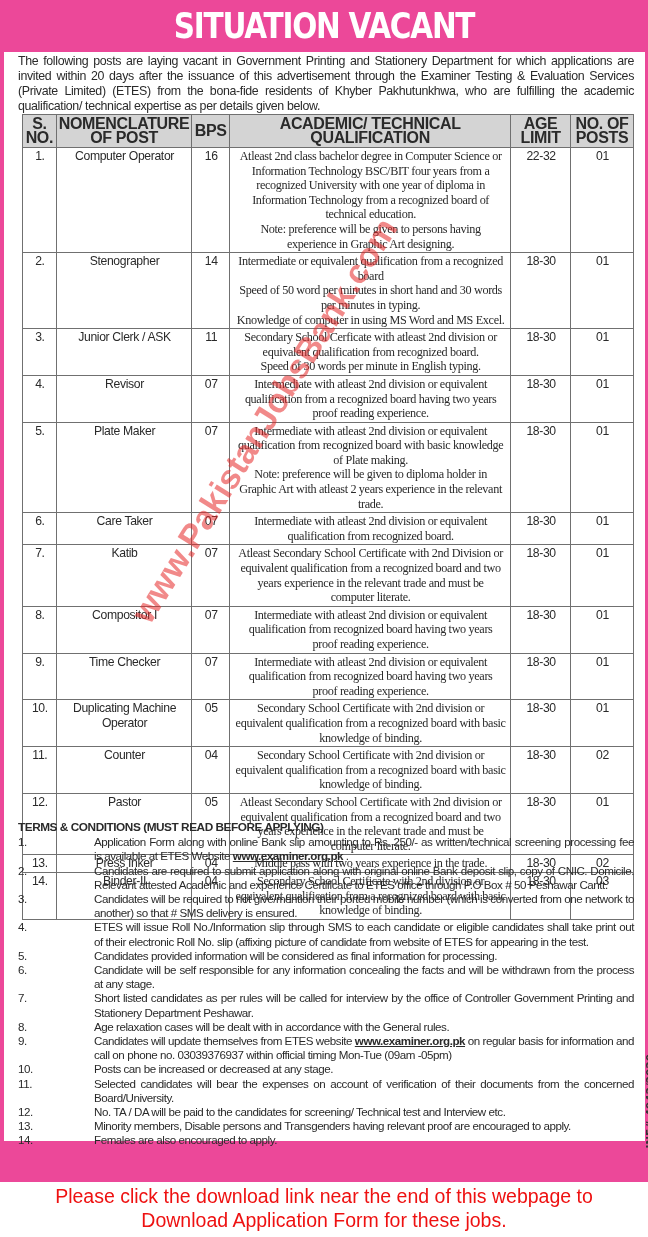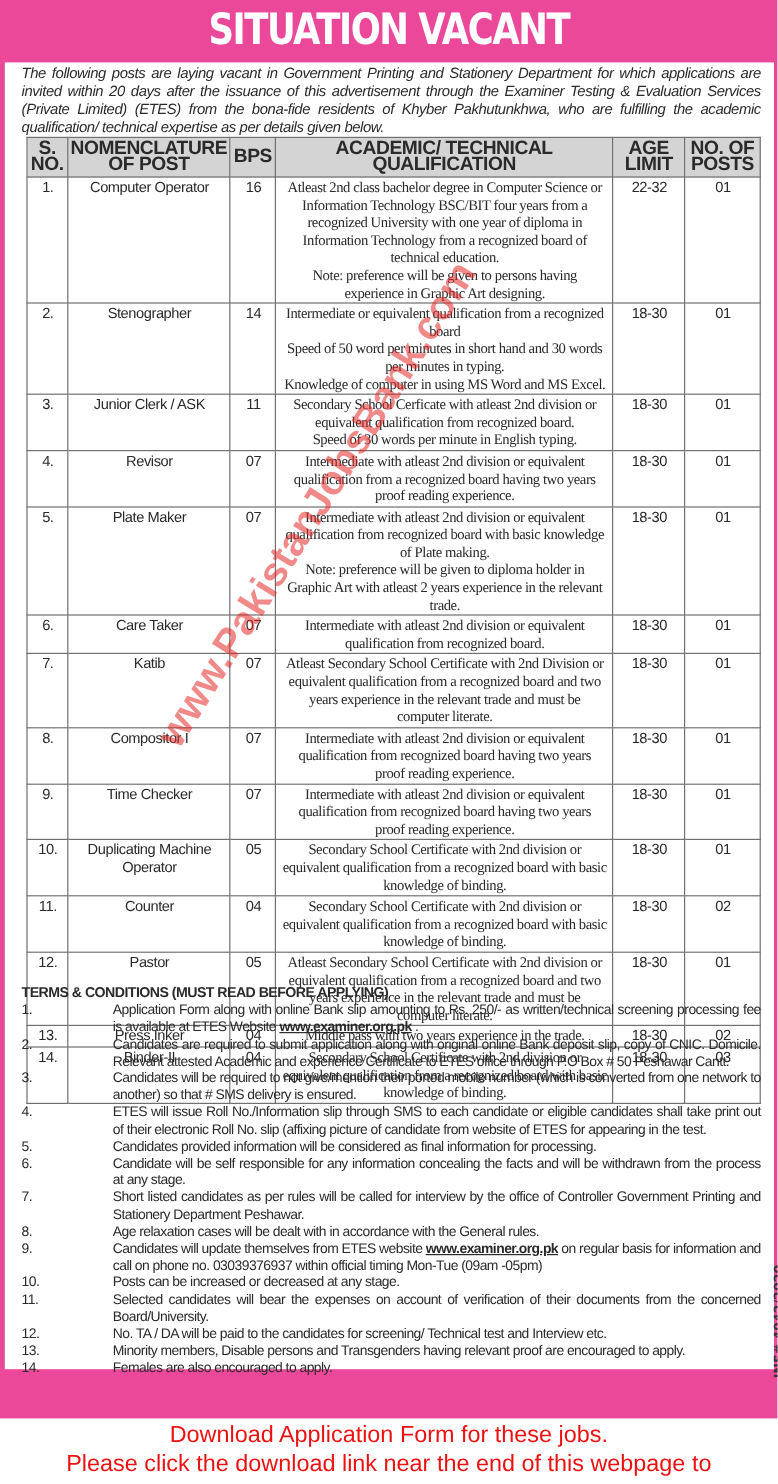--- a/index.html
+++ b/index.html
@@ -4,21 +4,21 @@
 <style>
   html, body { margin: 0; padding: 0; background: #ffffff; }
   body { width: 648px; height: 1237px; position: relative; overflow: hidden;
          font-family: "Liberation Sans Narrow", "Liberation Sans", sans-serif; color: #2a2a2a; }
   .ad { position: absolute; left: 0; top: 0; width: 648px; height: 1182px; background: #ec4899; }
   .ad-title { position: absolute; left: 0; top: 0; width: 648px; height: 52px; text-align: center;
               color: #ffffff; font-family: "DejaVu Sans", sans-serif; font-weight: bold;
               font-size: 36px; line-height: 52px; letter-spacing: -1.5px; transform: scaleX(0.82); transform-origin: center; }
   .ad-body { position: absolute; left: 4px; top: 52px; width: 641px; height: 1089px; background: #ffffff; }
   .intro { position: absolute; left: 14px; top: 2px; width: 616px; font-size: 12.4px; line-height: 15px;
-           letter-spacing: -0.35px; text-align: justify; font-style: italic; }
+           letter-spacing: -0.35px; text-align: justify; }
   table.posts { position: absolute; left: 18px; top: 62px; width: 612px; border-collapse: collapse;
                 font-size: 12.2px; line-height: 14.6px; letter-spacing: -0.35px; }
   table.posts th, table.posts td { border: 1px solid #707070; vertical-align: top; padding: 1px 4px 1px 5px; }
   table.posts th { background: #d4d4d4; font-weight: bold; font-size: 16px; line-height: 14px;
                    text-align: center; vertical-align: middle; padding: 2px 2px; }
   td.c { text-align: center; }
   td.q { text-align: center; white-space: pre-line; font-family: Liberation Serif, serif; }
   .terms { position: absolute; left: 14px; top: 768px; width: 616px; font-size: 11.6px; line-height: 14.2px;
            letter-spacing: -0.45px; }
   .terms-title { font-weight: bold; font-size: 11.8px; margin-bottom: 1px; }
@@ -250,15 +250,15 @@
     </div>
 
     <div class="ref">INF# 4942/2020</div>
   </div>
 
 </div>
 
 <div class="watermark">www.PakistanJobsBank.com</div>
 
 <div class="notice">
+  <div>Please click the download link near the end of this webpage to</div>
   <div>Download Application Form for these jobs.</div>
-  <div>Please click the download link near the end of this webpage to</div>
 </div>
 
 </body></html>

